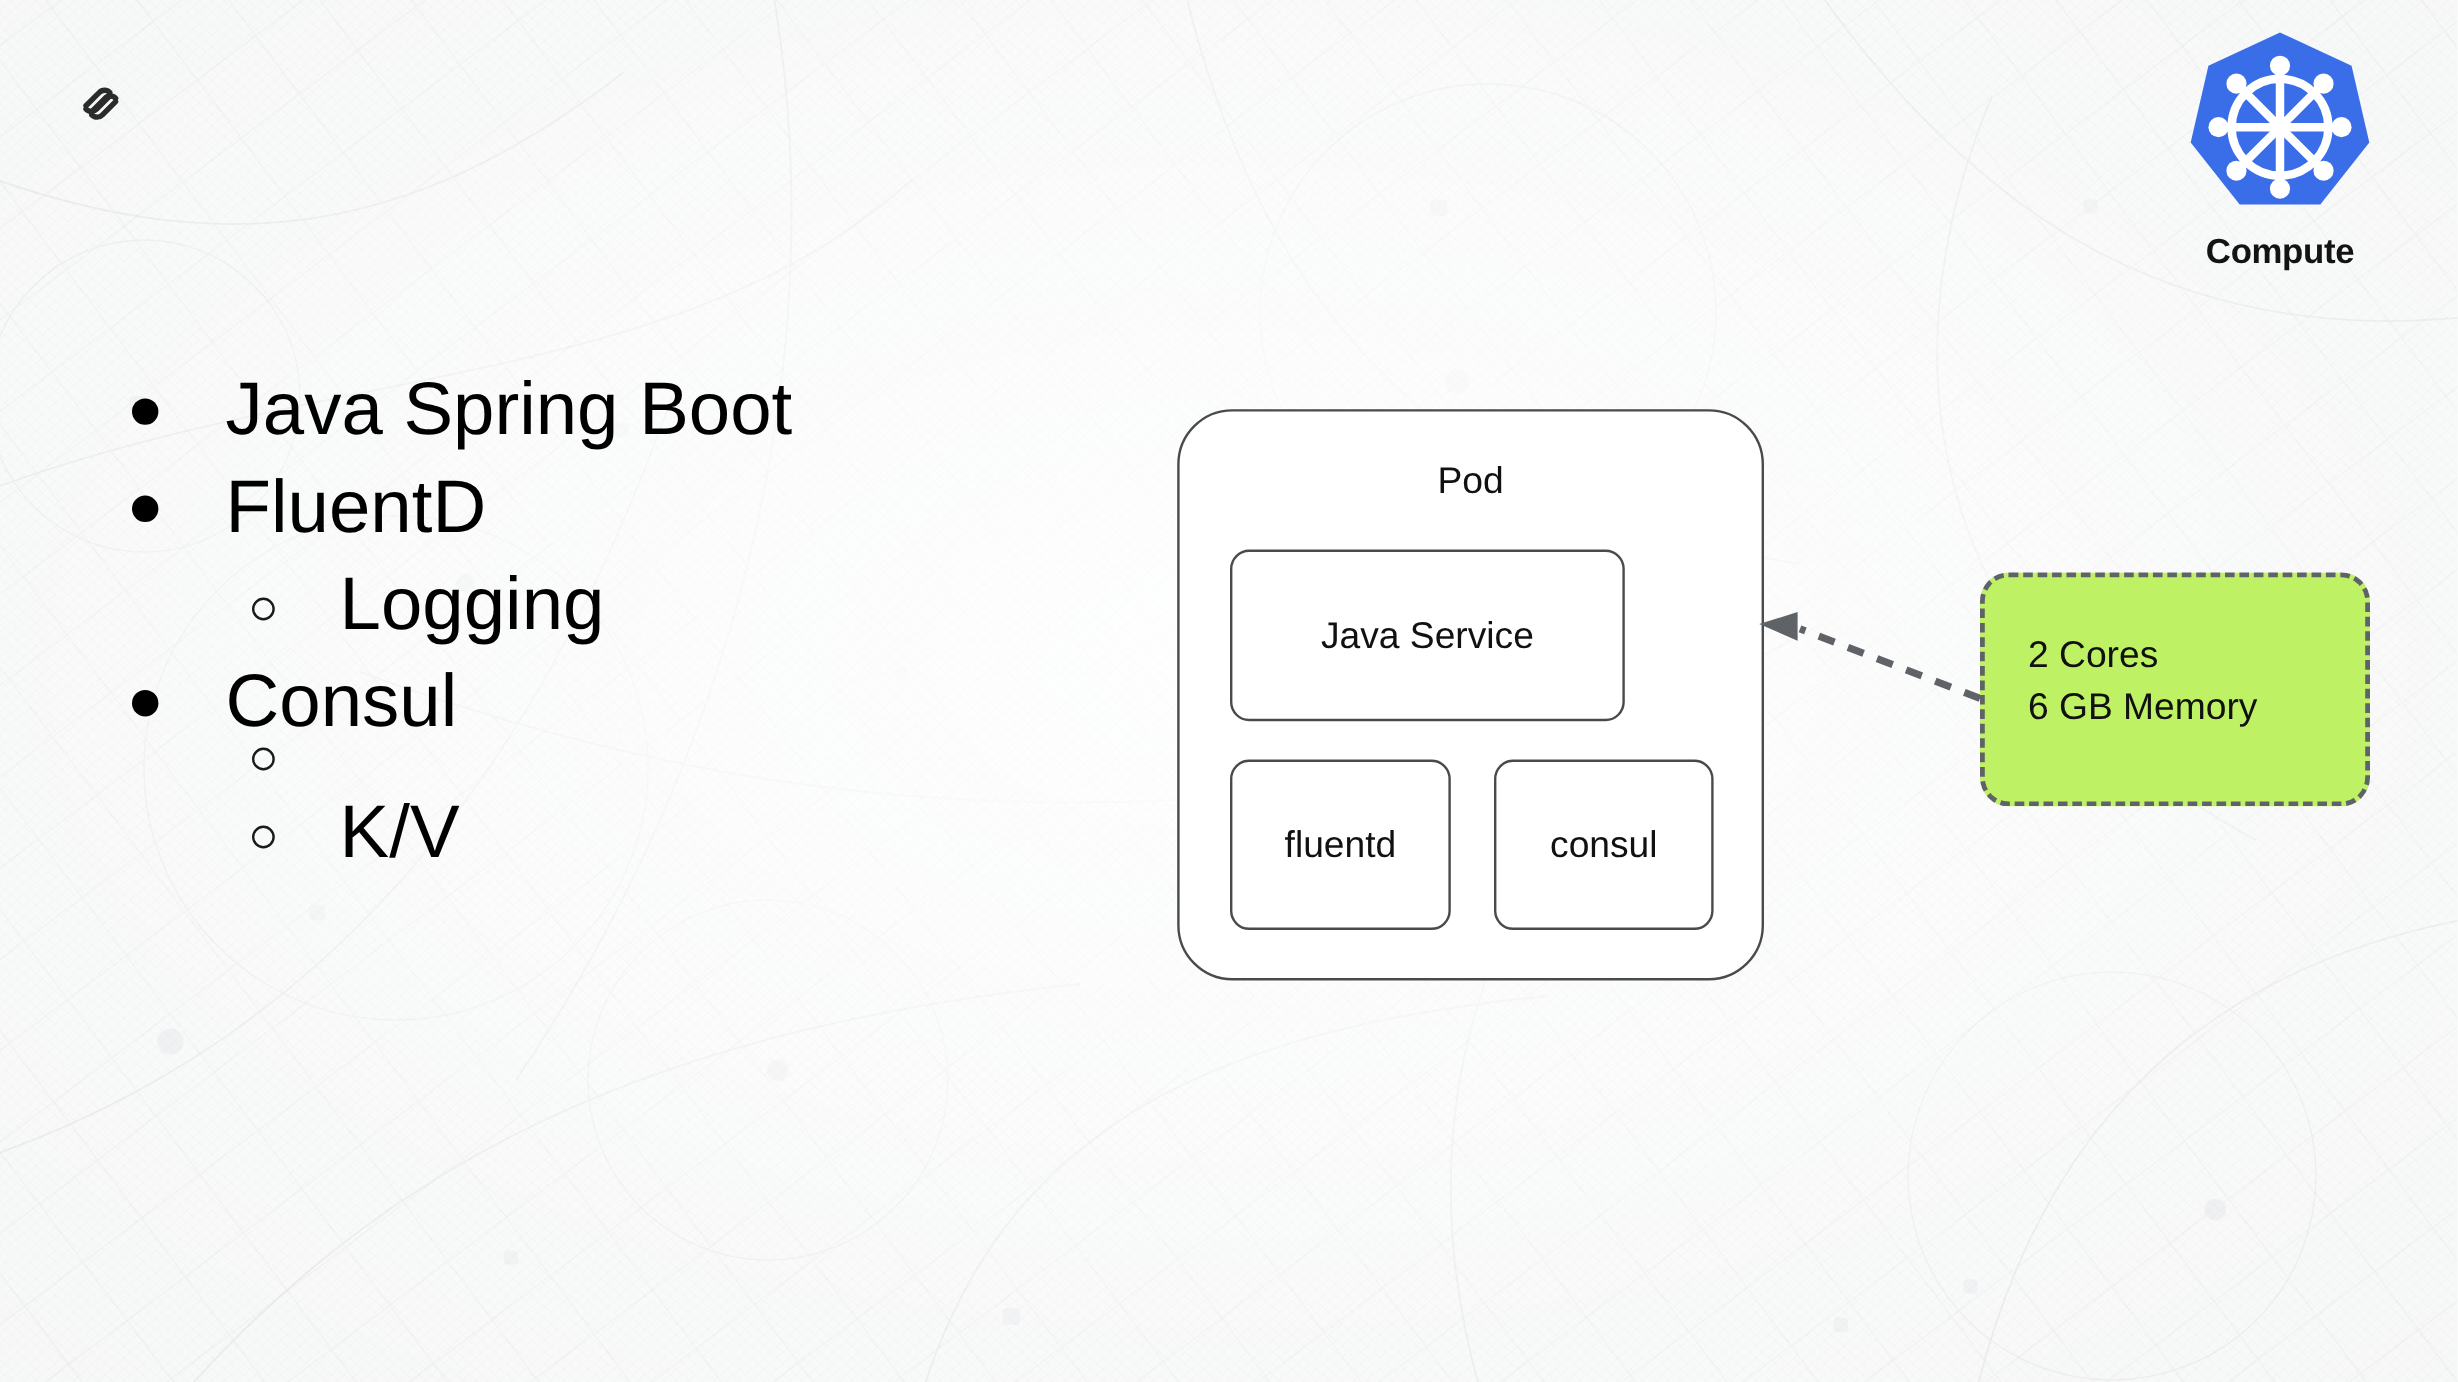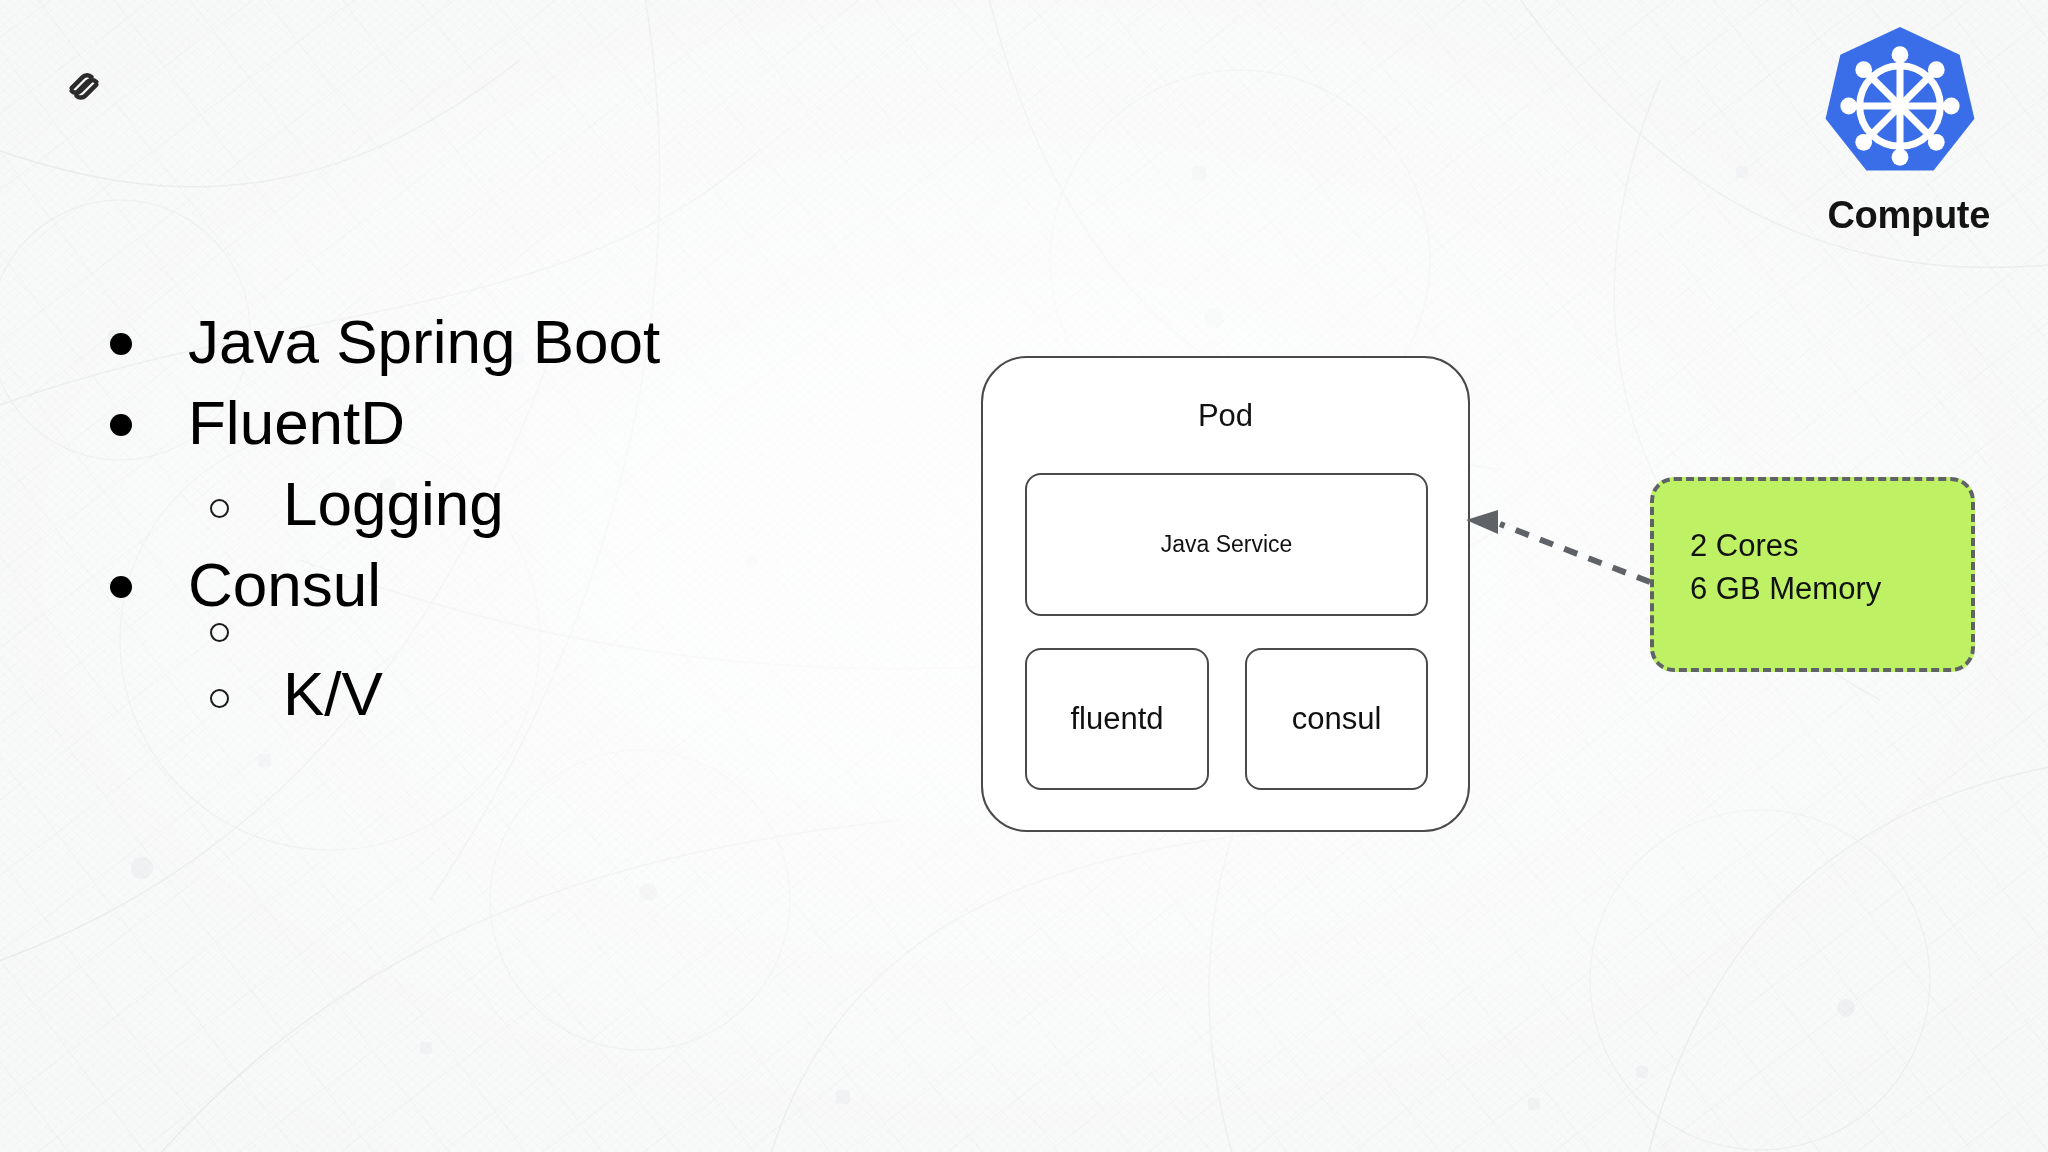--- a/index.html
+++ b/index.html
@@ -61,25 +61,24 @@
     position: absolute;
     right: 58px;
     top: 22px;
     width: 180px;
     text-align: center;
   }
   #k8s-badge .k8s-mark { display: block; margin: 0 auto; }
   #k8s-badge .k8s-label {
     display: block;
     margin-top: 4px;
-    font-size: 38px;
+    font-size: 29px;
     font-weight: bold;
     color: #131313;
     letter-spacing: -0.3px;
-    text-align: right;
   }
 
   
   #bullet-list {
     position: absolute;
     left: 110px;
     top: 305px;
     width: 820px;
   }
   .bullet-row {
@@ -120,21 +119,21 @@
     line-height: 1.18;
     white-space: nowrap;
   }
   .level-1 .bullet-text { margin-left: 56px; }
   .level-2 .bullet-text { margin-left: 54px; }
 
   
   #pod-diagram {
     position: absolute;
     left: 981px;
-    top: 356px;
+    top: 341px;
     width: 489px;
     height: 476px;
   }
   .pod-outer {
     position: absolute;
     inset: 0;
     border: 2px solid #4a4a4a;
     border-radius: 46px;
     background: #ffffff;
     box-sizing: border-box;
@@ -155,23 +154,23 @@
     background: #ffffff;
     box-sizing: border-box;
     display: flex;
     align-items: center;
     justify-content: center;
     color: #111111;
   }
   #box-java {
     left: 44px;
     top: 117px;
-    width: 403px;
+    width: 329px;
     height: 143px;
-    font-size: 23px;
+    font-size: 31px;
   }
   #box-fluentd {
     left: 44px;
     top: 292px;
     width: 184px;
     height: 142px;
     font-size: 31px;
   }
   #box-consul {
     left: 264px;

